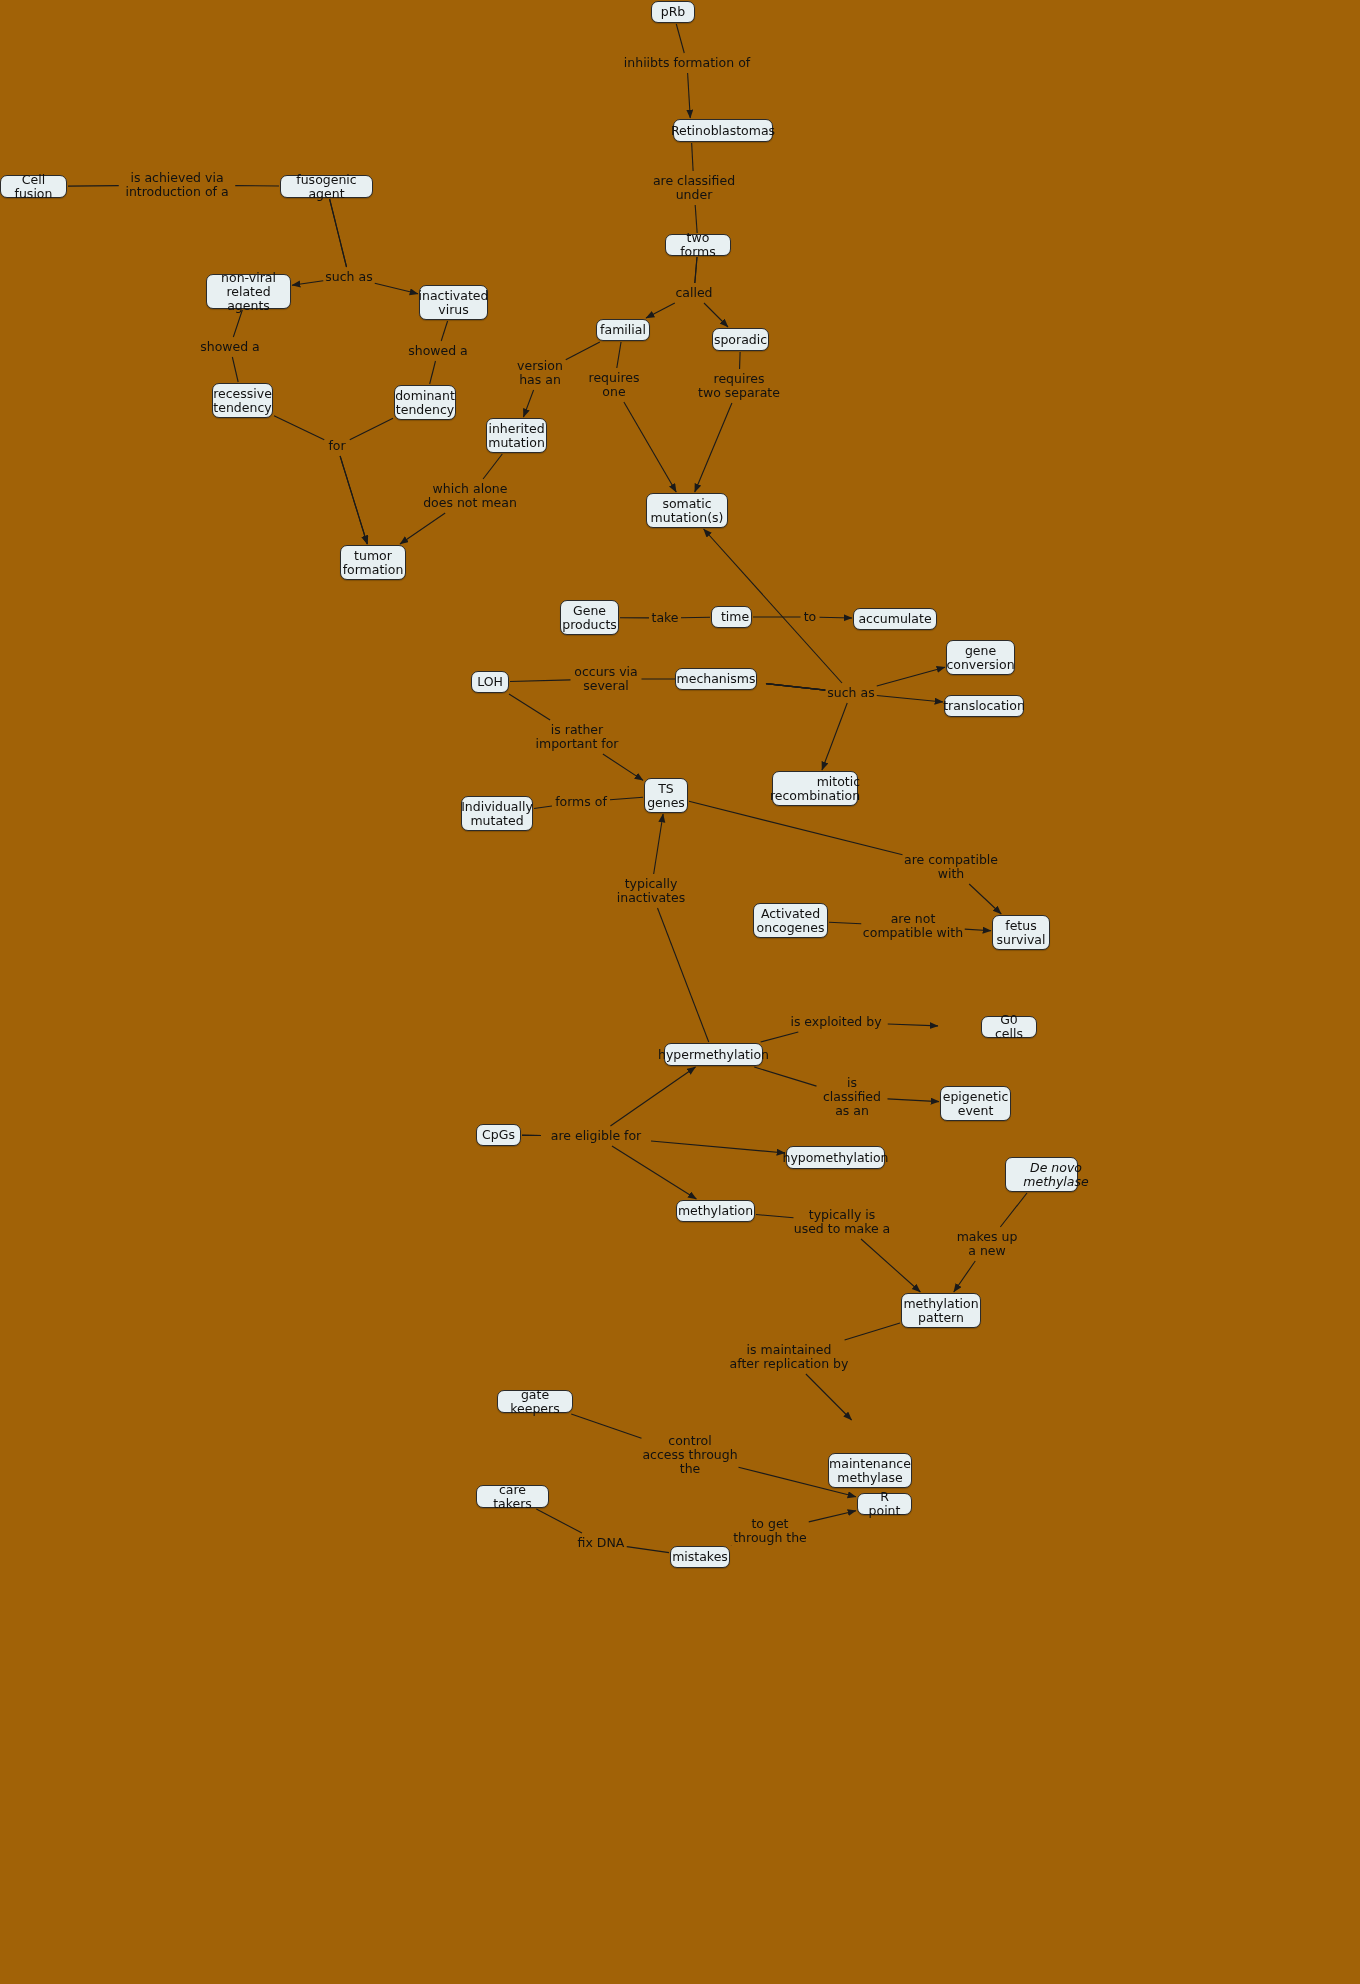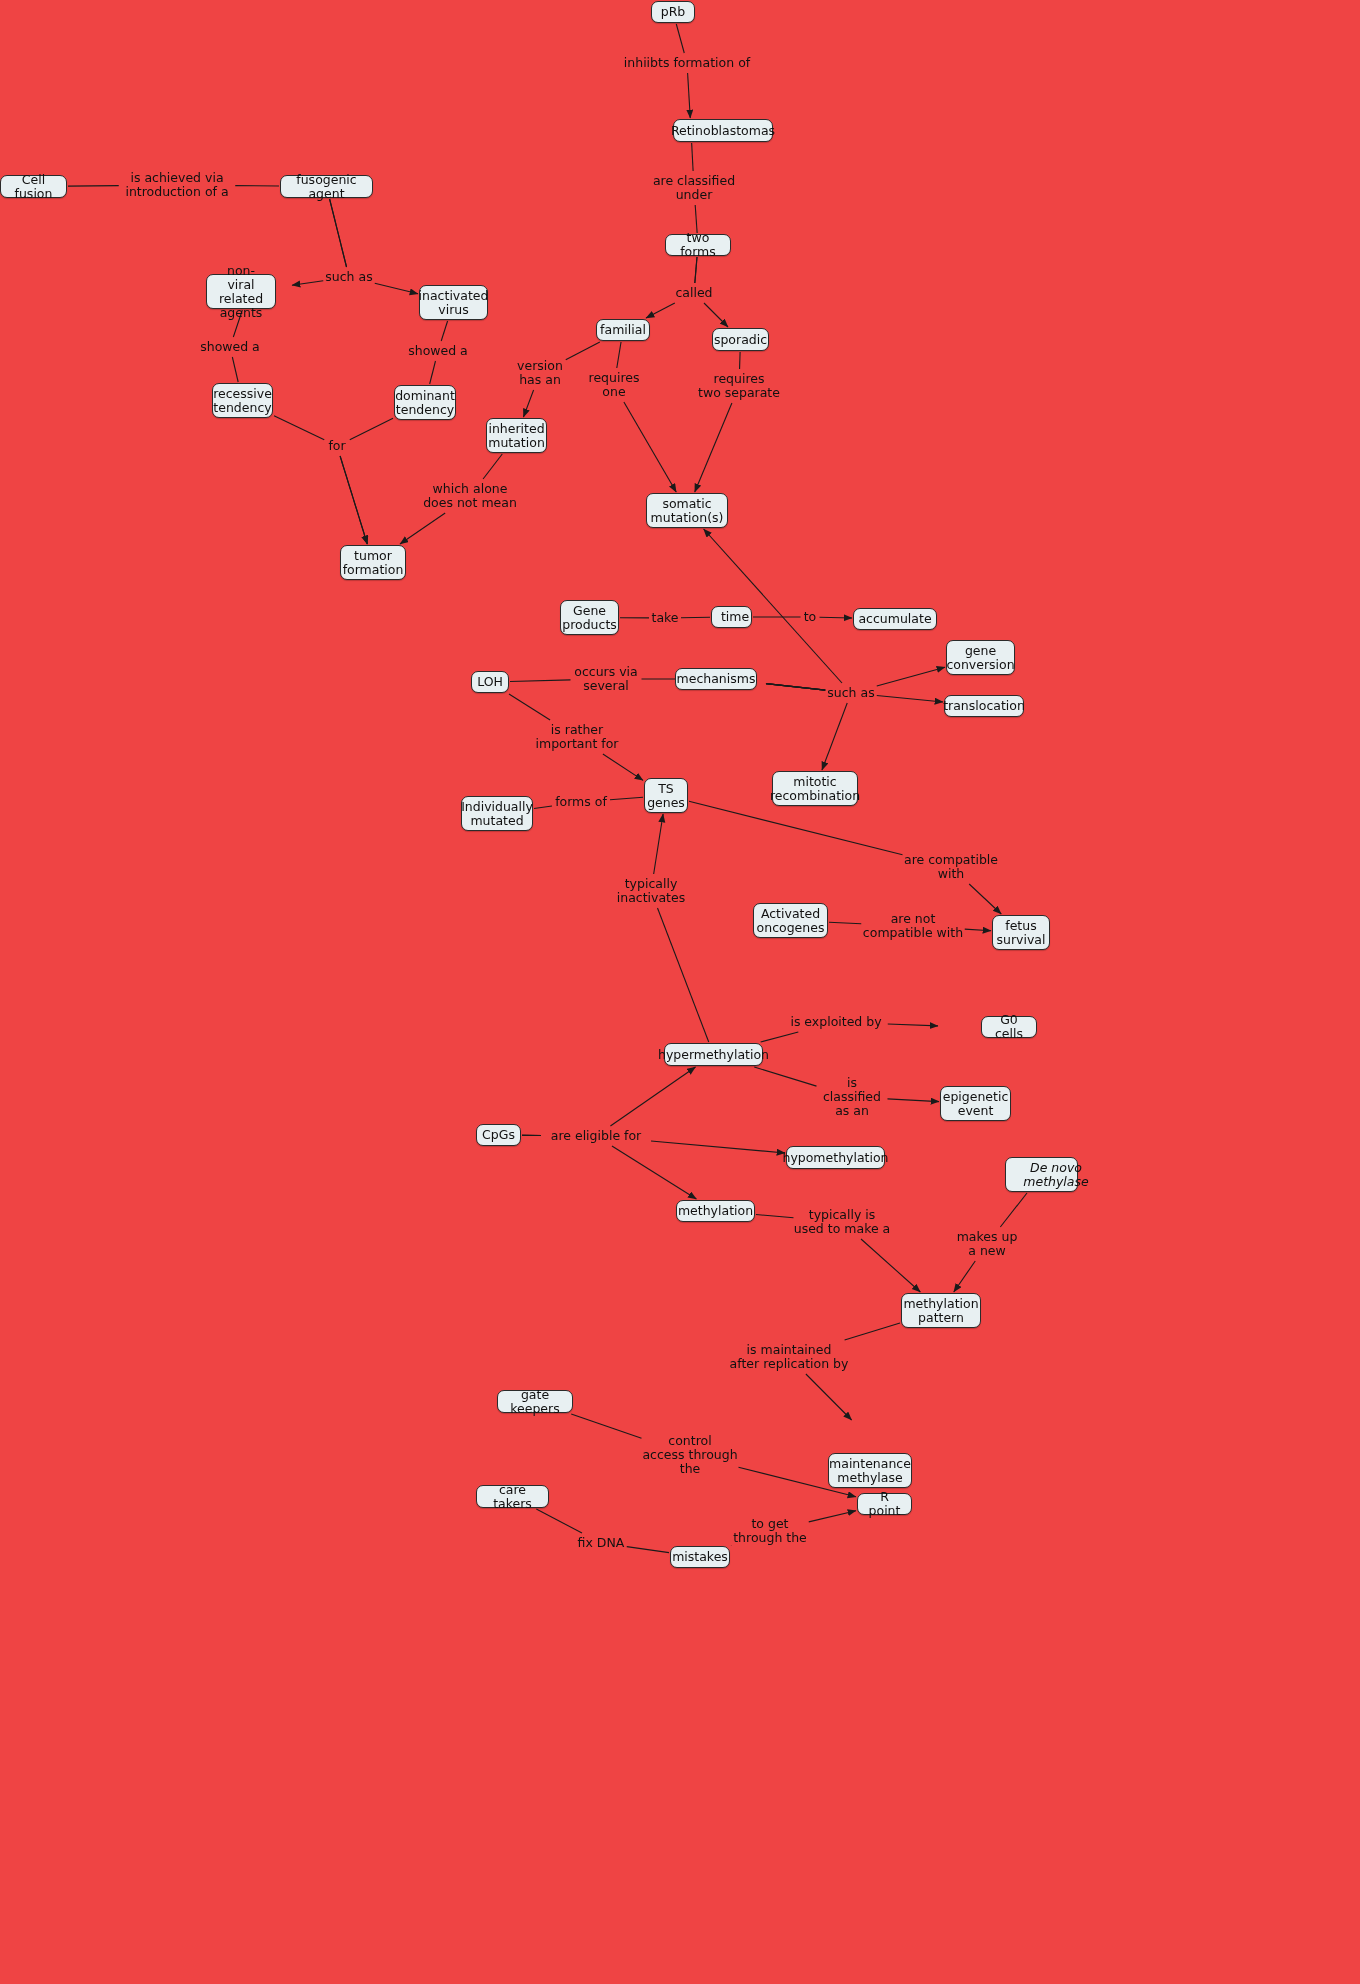--- a/index.html
+++ b/index.html
@@ -4,21 +4,21 @@
 <style>
   html, body {
     margin: 0;
     padding: 0;
     background: #ffffff;
   }
   #canvas {
     position: relative;
     width: 1360px;
     height: 1984px;
-    background: #ef4444;
+    background: #a16207;
     font-family: "DejaVu Sans", sans-serif;
   }
   svg.edges {
     position: absolute;
     left: 0;
     top: 0;
     width: 1360px;
     height: 1984px;
     pointer-events: none;
   }
@@ -144,21 +144,21 @@
       </g>
   </svg>
   <div id="nodes">
       <div class="node" style="left: 651px; top: 1px; width: 44px; height: 22px;">pRb</div>
       <div class="node" style="left: 641px; top: 119px; width: 100px; height: 23px; margin-left: 32px;">Retinoblastomas</div>
       <div class="node" style="left: 665px; top: 234px; width: 66px; height: 22px;">two forms</div>
       <div class="node" style="left: 596px; top: 319px; width: 54px; height: 22px;">familial</div>
       <div class="node" style="left: 712px; top: 328px; width: 57px; height: 23px;">sporadic</div>
       <div class="node" style="left: 0px; top: 175px; width: 67px; height: 23px;">Cell fusion</div>
       <div class="node" style="left: 280px; top: 175px; width: 93px; height: 23px;">fusogenic agent</div>
-      <div class="node" style="left: 206px; top: 274px; width: 70px; height: 35px;">non-viral
+      <div class="node" style="left: 206px; top: 274px; width: 85px; height: 35px;">non-viral
 related agents</div>
       <div class="node" style="left: 419px; top: 285px; width: 69px; height: 35px;">inactivated
 virus</div>
       <div class="node" style="left: 212px; top: 383px; width: 61px; height: 35px;">recessive
 tendency</div>
       <div class="node" style="left: 394px; top: 385px; width: 62px; height: 35px;">dominant
 tendency</div>
       <div class="node" style="left: 486px; top: 418px; width: 61px; height: 35px;">inherited
 mutation</div>
       <div class="node" style="left: 340px; top: 545px; width: 66px; height: 35px;">tumor
@@ -167,21 +167,21 @@
 mutation(s)</div>
       <div class="node" style="left: 560px; top: 600px; width: 59px; height: 35px;">Gene
 products</div>
       <div class="node" style="left: 711px; top: 606px; width: 41px; height: 22px; padding-left: 14px;">time</div>
       <div class="node" style="left: 853px; top: 608px; width: 84px; height: 22px;">accumulate</div>
       <div class="node" style="left: 471px; top: 671px; width: 38px; height: 22px;">LOH</div>
       <div class="node" style="left: 675px; top: 668px; width: 82px; height: 22px;">mechanisms</div>
       <div class="node" style="left: 946px; top: 640px; width: 69px; height: 35px;">gene
 conversion</div>
       <div class="node" style="left: 944px; top: 695px; width: 80px; height: 22px;">translocation</div>
-      <div class="node" style="left: 772px; top: 771px; width: 86px; height: 35px;">mitotic
+      <div class="node" style="left: 772px; top: 771px; width: 86px; height: 35px; text-align: right;">mitotic
 recombination</div>
       <div class="node" style="left: 644px; top: 778px; width: 44px; height: 35px;">TS
 genes</div>
       <div class="node" style="left: 461px; top: 796px; width: 72px; height: 35px;">Individually
 mutated</div>
       <div class="node" style="left: 992px; top: 915px; width: 58px; height: 35px;">fetus
 survival</div>
       <div class="node" style="left: 753px; top: 903px; width: 75px; height: 35px;">Activated
 oncogenes</div>
       <div class="node" style="left: 664px; top: 1043px; width: 99px; height: 23px;">hypermethylation</div>

